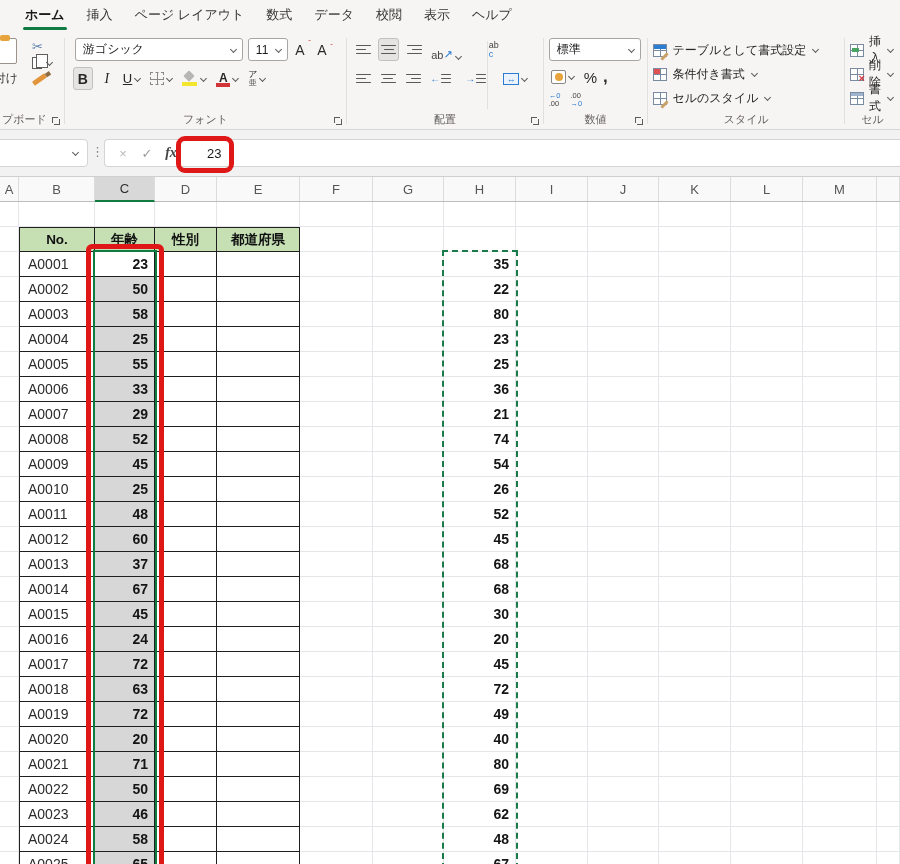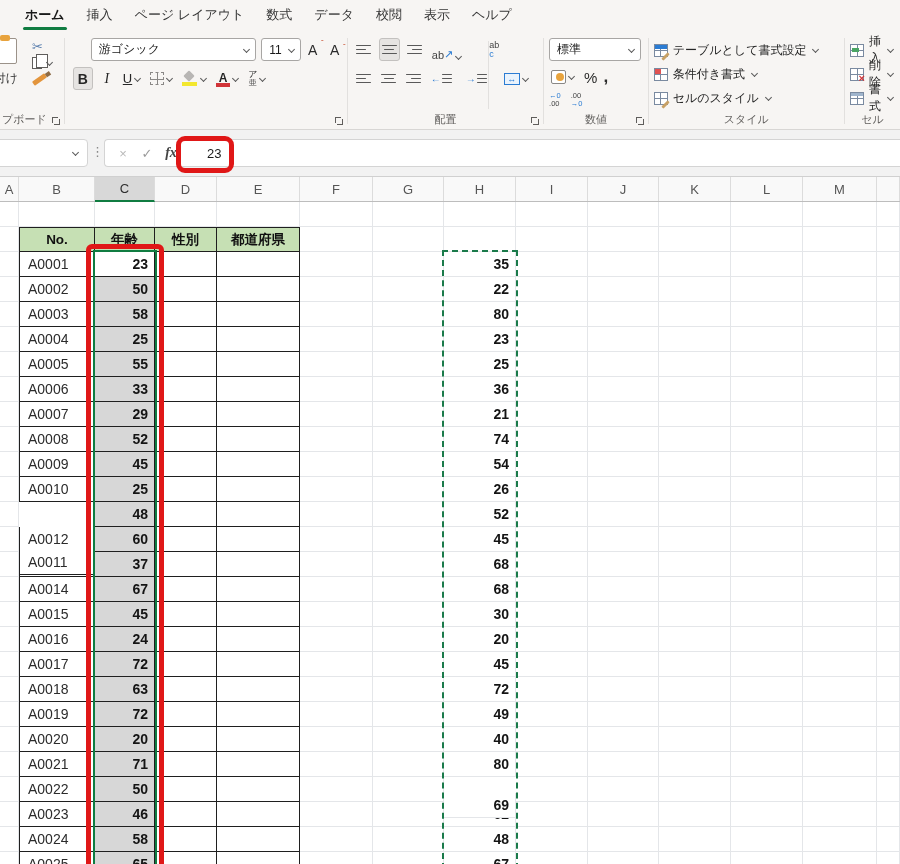--- a/index.html
+++ b/index.html
@@ -188,21 +188,21 @@
           </span>
           <span class="ic-brush"></span>
         </div>
       </div>
       <div class="glabel" style="text-align:left;padding-left:2px">プボード</div>
       <span class="launch"></span>
     </div>
     <div class="rsep"></div>
 
     <div class="rgroup g-font">
-      <div class="rrow" style="margin-left:24px">
+      <div class="rrow" style="margin-left:8px">
         <div class="combo fname">
           <span>游ゴシック</span>
           <span class="chev"></span>
         </div>
         <div class="combo fsize">
           <span>11</span>
           <span class="chev"></span>
         </div>
         <span class="rbtn sizebtn">
           <span>A</span>
@@ -236,20 +236,21 @@
           <span class="chev"></span>
           </span>
         <span class="rbtn">
           <span class="phon">
             <span class="t">ア</span>
             <span class="b">亜</span>
             </span>
           <span class="chev"></span>
           </span>
       </div>
+      <div class="glabel">フォント</div>
       <span class="launch"></span>
     </div>
     <div class="rsep"></div>
 
     <div class="rgroup g-align">
       <div class="inner-vline"></div>
       <div class="rrow" style="margin-left:4px;gap:5px">
         <span class="rbtn">
             <span class="bars l">
               <i class="w15"></i>
@@ -474,21 +475,21 @@
       <div class="cell tcell" style="left: 155px; top: 600px; width: 62px; height: 25px;"></div>
       <div class="cell tcell cnum selfill" style="left: 95px; top: 600px; width: 60px; height: 25px;">46</div>
       <div class="cell tcell tleft cid" style="left: 19px; top: 600px; width: 76px; height: 25px;">A0023</div>
       <div class="cell" style="left: 0px; top: 600px; width: 19px; height: 25px;"></div>
       <div class="cell" style="left: 877px; top: 575px; width: 23px; height: 25px;"></div>
       <div class="cell" style="left: 803px; top: 575px; width: 74px; height: 25px;"></div>
       <div class="cell" style="left: 731px; top: 575px; width: 72px; height: 25px;"></div>
       <div class="cell" style="left: 659px; top: 575px; width: 72px; height: 25px;"></div>
       <div class="cell" style="left: 588px; top: 575px; width: 71px; height: 25px;"></div>
       <div class="cell" style="left: 516px; top: 575px; width: 72px; height: 25px;"></div>
-      <div class="cell cnum" style="left: 444px; top: 591px; width: 72px; height: 25px; text-align: center;">69</div>
+      <div class="cell cnum" style="left: 444px; top: 575px; width: 72px; height: 25px; text-align: center;">69</div>
       <div class="cell" style="left: 373px; top: 575px; width: 71px; height: 25px;"></div>
       <div class="cell" style="left: 300px; top: 575px; width: 73px; height: 25px;"></div>
       <div class="cell tcell" style="left: 217px; top: 575px; width: 83px; height: 25px;"></div>
       <div class="cell tcell" style="left: 155px; top: 575px; width: 62px; height: 25px;"></div>
       <div class="cell tcell cnum selfill" style="left: 95px; top: 575px; width: 60px; height: 25px;">50</div>
       <div class="cell tcell tleft cid" style="left: 19px; top: 575px; width: 76px; height: 25px;">A0022</div>
       <div class="cell" style="left: 0px; top: 575px; width: 19px; height: 25px;"></div>
       <div class="cell" style="left: 877px; top: 550px; width: 23px; height: 25px;"></div>
       <div class="cell" style="left: 803px; top: 550px; width: 74px; height: 25px;"></div>
       <div class="cell" style="left: 731px; top: 550px; width: 72px; height: 25px;"></div>
@@ -634,21 +635,21 @@
       <div class="cell" style="left: 731px; top: 300px; width: 72px; height: 25px;"></div>
       <div class="cell" style="left: 659px; top: 300px; width: 72px; height: 25px;"></div>
       <div class="cell" style="left: 588px; top: 300px; width: 71px; height: 25px;"></div>
       <div class="cell" style="left: 516px; top: 300px; width: 72px; height: 25px;"></div>
       <div class="cell cnum" style="left: 444px; top: 300px; width: 72px; height: 25px;">52</div>
       <div class="cell" style="left: 373px; top: 300px; width: 71px; height: 25px;"></div>
       <div class="cell" style="left: 300px; top: 300px; width: 73px; height: 25px;"></div>
       <div class="cell tcell" style="left: 217px; top: 300px; width: 83px; height: 25px;"></div>
       <div class="cell tcell" style="left: 155px; top: 300px; width: 62px; height: 25px;"></div>
       <div class="cell tcell cnum selfill" style="left: 95px; top: 300px; width: 60px; height: 25px;">48</div>
-      <div class="cell tcell tleft cid" style="left: 19px; top: 300px; width: 76px; height: 25px; margin-top: 48px;">A0011</div>
+      <div class="cell tcell tleft cid" style="left: 19px; top: 300px; width: 76px; height: 25px;">A0011</div>
       <div class="cell" style="left: 0px; top: 300px; width: 19px; height: 25px;"></div>
       <div class="cell" style="left: 877px; top: 275px; width: 23px; height: 25px;"></div>
       <div class="cell" style="left: 803px; top: 275px; width: 74px; height: 25px;"></div>
       <div class="cell" style="left: 731px; top: 275px; width: 72px; height: 25px;"></div>
       <div class="cell" style="left: 659px; top: 275px; width: 72px; height: 25px;"></div>
       <div class="cell" style="left: 588px; top: 275px; width: 71px; height: 25px;"></div>
       <div class="cell" style="left: 516px; top: 275px; width: 72px; height: 25px;"></div>
       <div class="cell cnum" style="left: 444px; top: 275px; width: 72px; height: 25px;">26</div>
       <div class="cell" style="left: 373px; top: 275px; width: 71px; height: 25px;"></div>
       <div class="cell" style="left: 300px; top: 275px; width: 73px; height: 25px;"></div>

